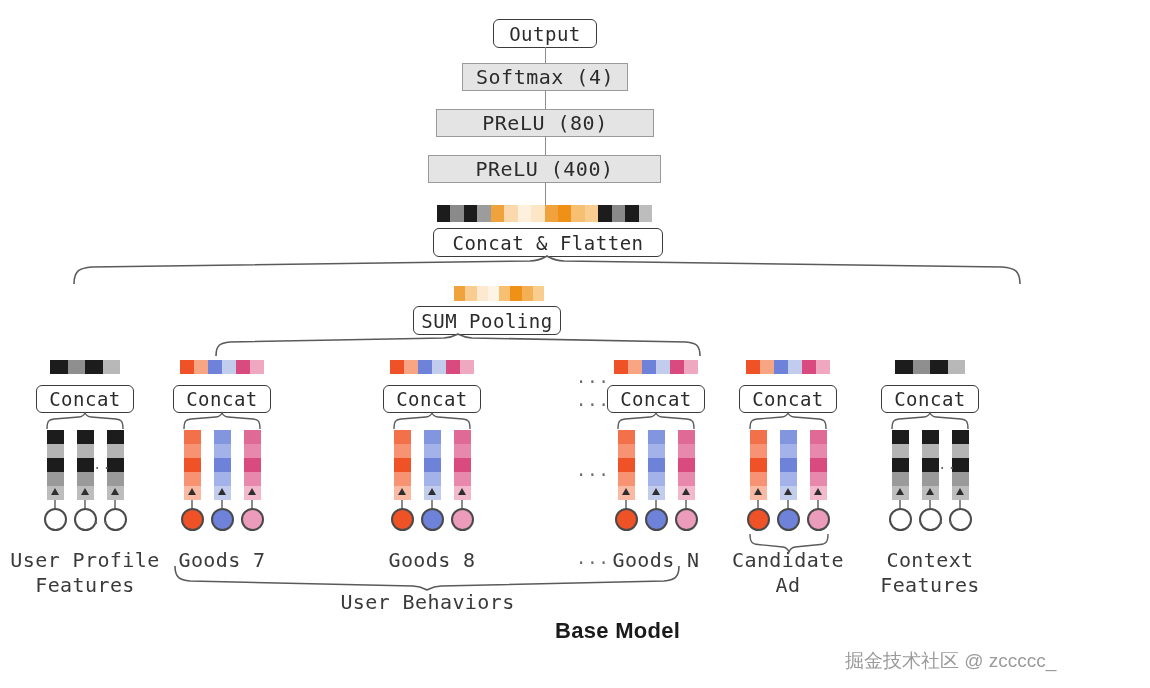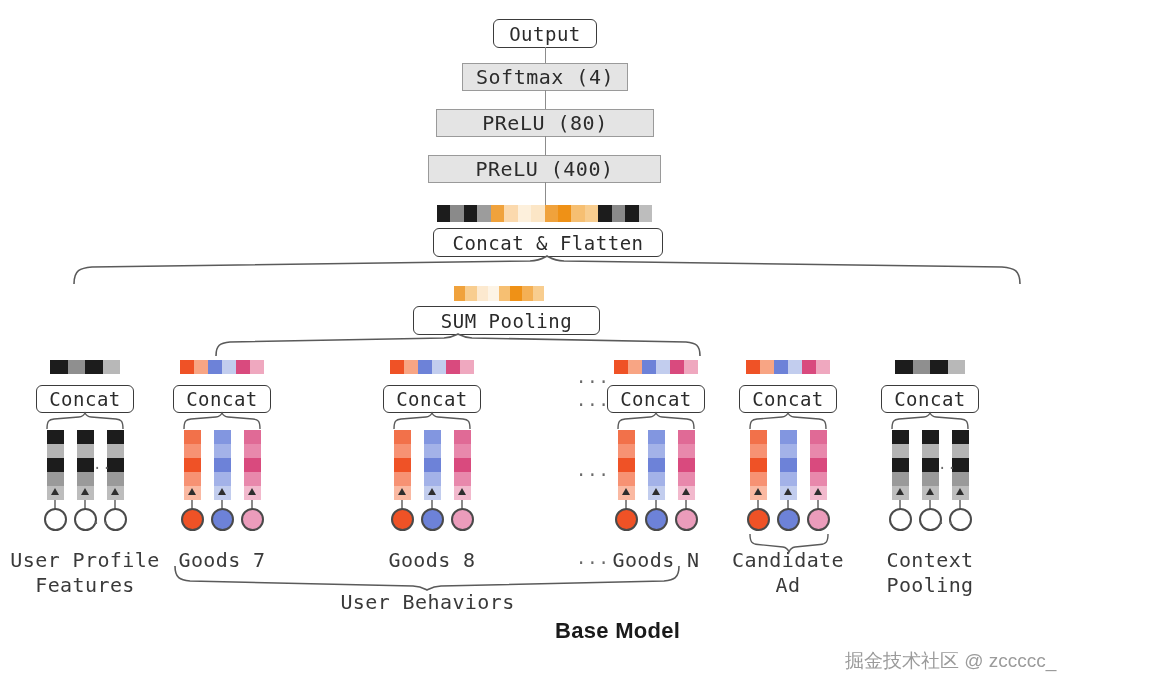--- a/index.html
+++ b/index.html
@@ -107,21 +107,21 @@
       <span style="width: 12.5%; background: rgb(240, 162, 60);"></span>
       <span style="width: 12.5%; background: rgb(248, 205, 143);"></span>
       <span style="width: 12.5%; background: rgb(252, 233, 207);"></span>
       <span style="width: 12.5%; background: rgb(253, 244, 230);"></span>
       <span style="width: 12.5%; background: rgb(246, 191, 114);"></span>
       <span style="width: 12.5%; background: rgb(239, 145, 22);"></span>
       <span style="width: 12.5%; background: rgb(244, 176, 85);"></span>
       <span style="width: 12.5%; background: rgb(248, 205, 143);"></span>
     </div>
 
-  <div class="pill" style="left:413px;top:306px;width:187px;height:29px;">SUM Pooling</div>
+  <div class="pill" style="left:413px;top:306px;width:148px;height:29px;">SUM Pooling</div>
 
   <svg class="brace" style="left:213px;top:334px;width:490px;height:24px;" viewBox="0 0 490 24" preserveAspectRatio="none">
     <path d="M3,22 C3,11 7,9 17,8 L231,4 C239,3.5 242,1.5 245,0
              C248,1.5 251,3.5 259,4 L473,8 C483,9 487,11 487,22"></path>
   </svg>
 
   <div id="columns-layer">
       <div class="strip" style="left: 50px; top: 360px; width: 70px; height: 14px;">
         <span style="width: 25%; background: rgb(28, 28, 28);"></span>
         <span style="width: 25%; background: rgb(143, 143, 143);"></span>
@@ -375,21 +375,21 @@
         <span style="height: 20%; background: rgb(28, 28, 28);"></span>
         <span style="height: 20%; background: rgb(154, 154, 154);"></span>
         <span style="height: 20%; background: rgb(189, 189, 189);"></span>
       </div>
       <div class="conn" style="left: 959.2px; top: 500px; height: 19px;"></div>
       <div class="arrow" style="left: 955.5px; top: 488px;"></div>
       <div class="node" style="left: 948.5px; top: 508px; width: 23px; height: 23px; background: rgb(255, 255, 255);"></div>
       <div class="ell" style="left: 938px; top: 456px; font-size: 14px;">..</div>
       <div class="ell" style="left: 937px; top: 511px; font-size: 14px;">..</div>
       <div class="lab c" style="left: 840px; top: 548px; width: 180px;">Context
-Pooling</div>
+Features</div>
     </div>
 
   <div class="ell" style="left:576px;top:367px;">...</div>
   <div class="ell" style="left:576px;top:390px;">...</div>
   <div class="ell" style="left:576px;top:460px;">...</div>
   <div class="ell" style="left:576px;top:548px;">...</div>
 
   <svg class="brace" style="left:172px;top:566px;width:510px;height:24px;" viewBox="0 0 510 24" preserveAspectRatio="none">
     <path d="M3,0 C3,12 8,14 18,15 L241,20 C249,20.5 252,22.5 255,24
              C258,22.5 261,20.5 269,20 L492,15 C502,14 507,12 507,0"></path>

